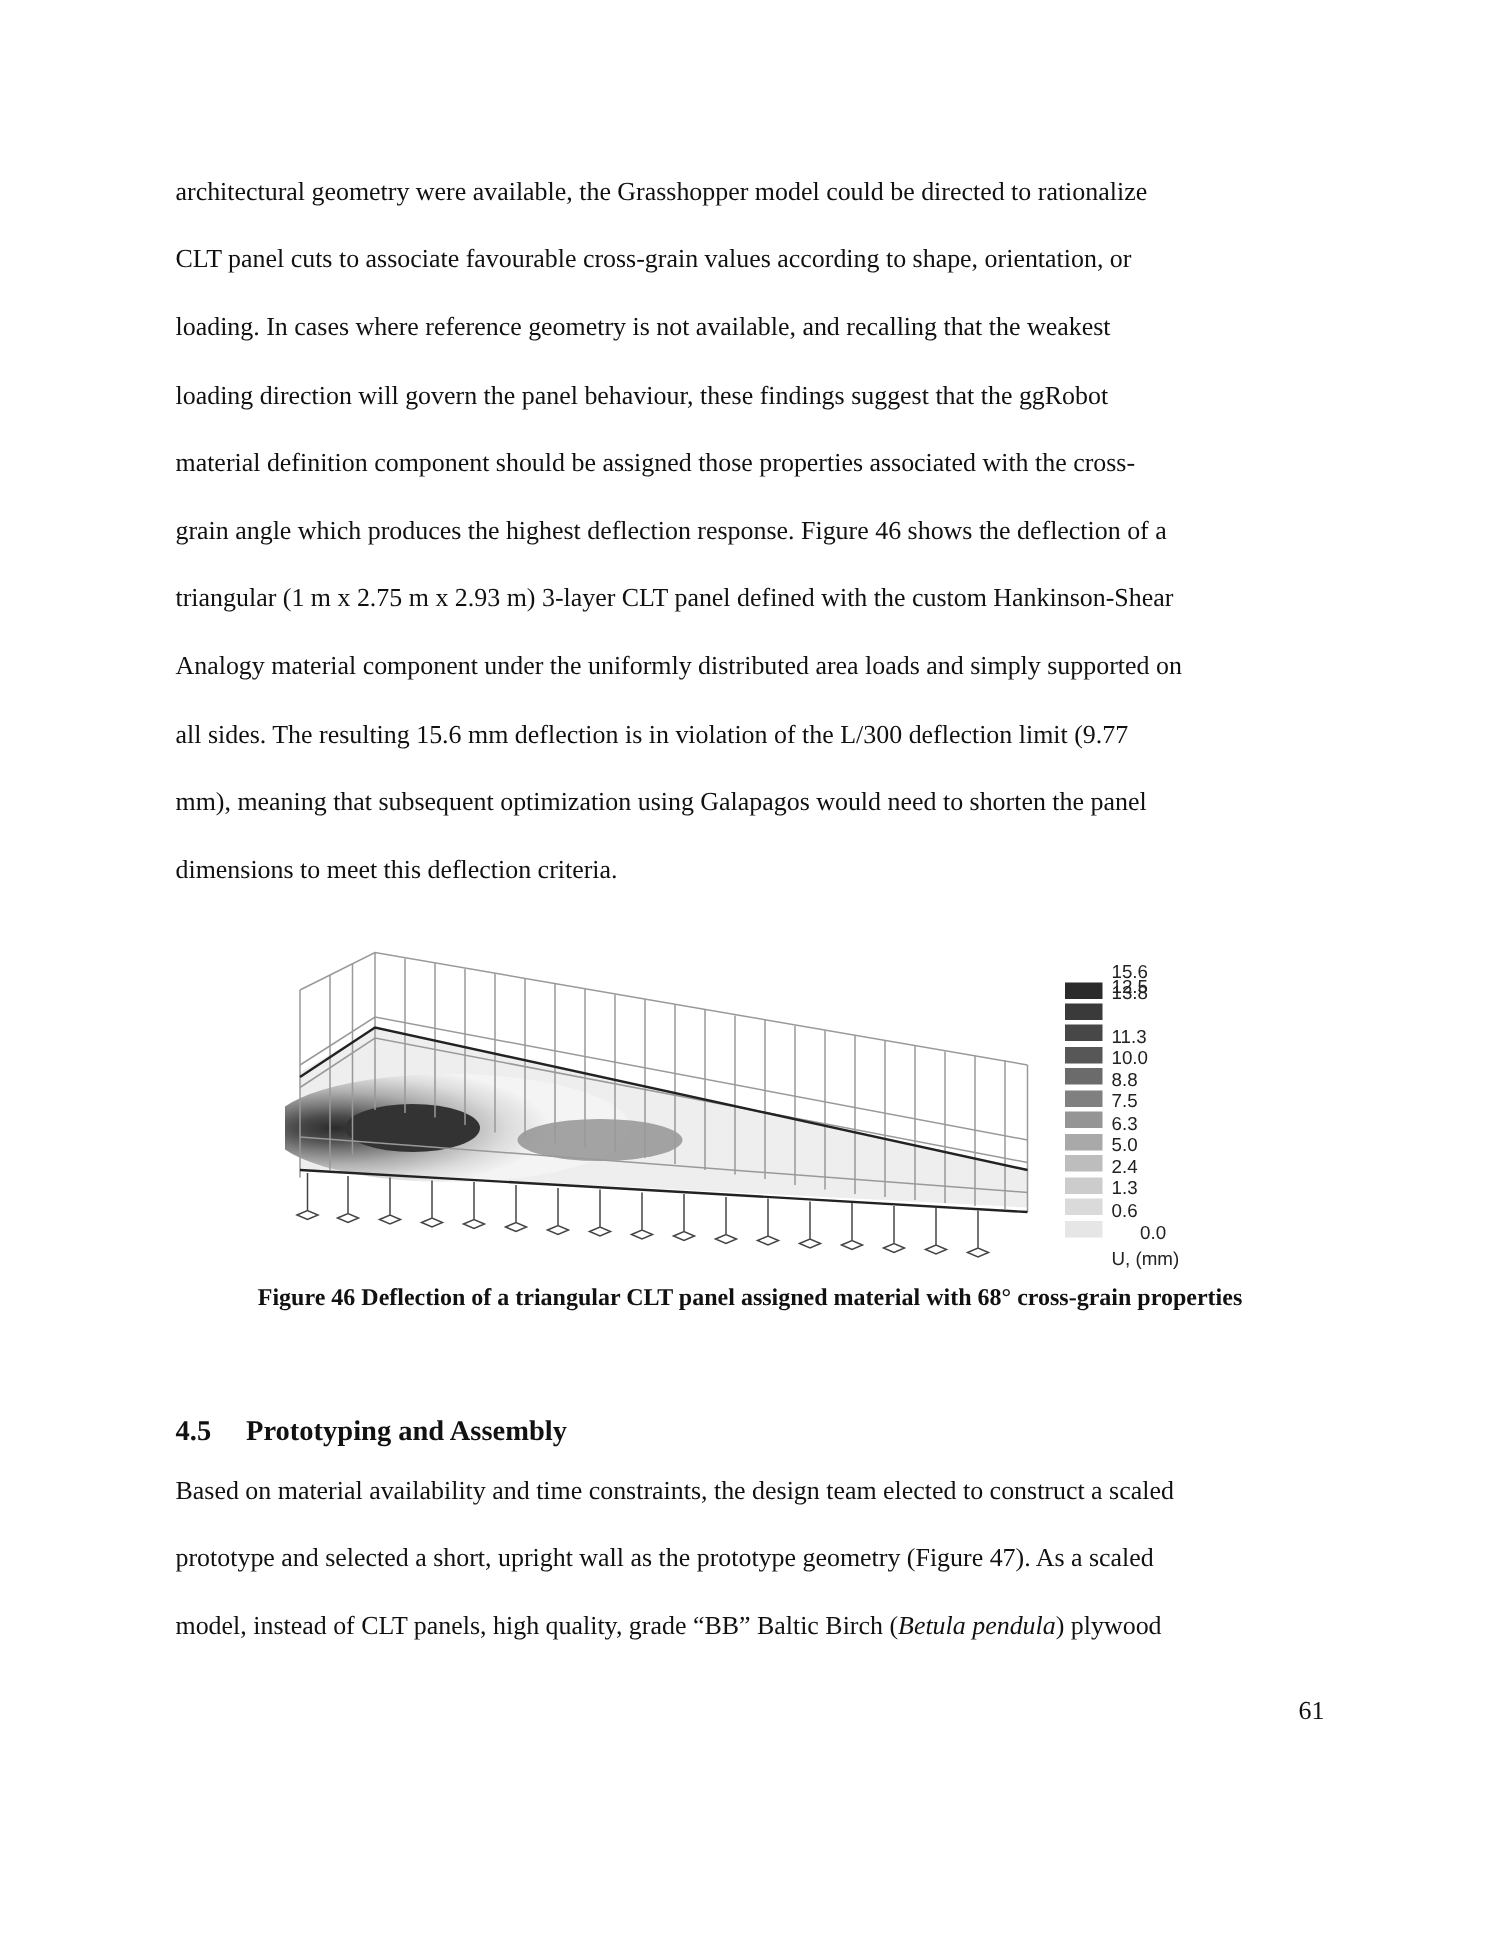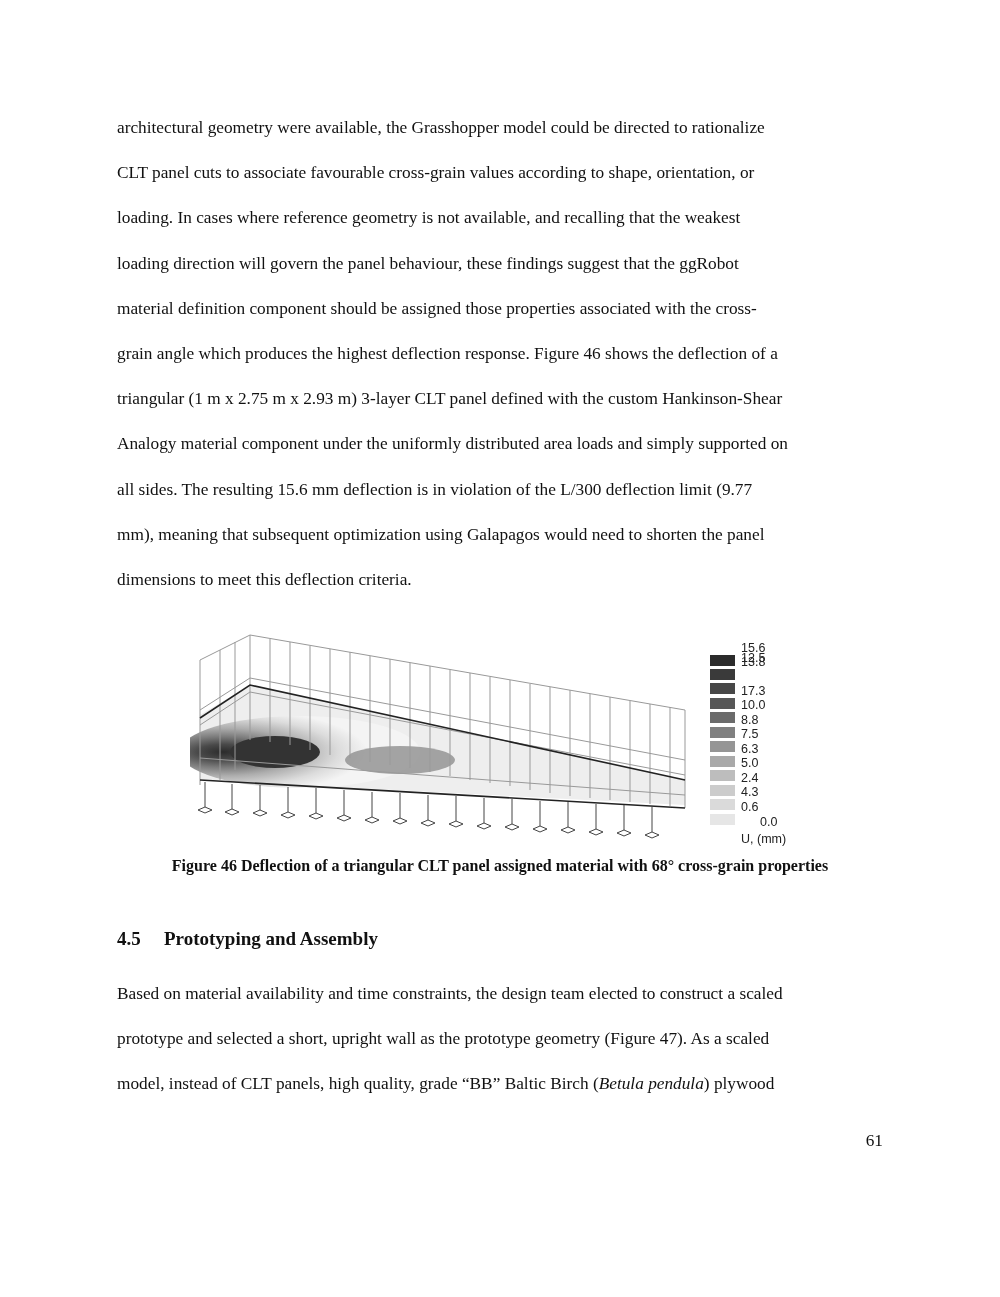--- a/index.html
+++ b/index.html
@@ -3,21 +3,21 @@
 <meta charset="utf-8">
 <style>
   html, body { margin:0; padding:0; background:#fff; }
   body { width:1000px; height:1297px; position:relative; overflow:hidden;
          font-family:"Liberation Serif", serif; color:#111; }
   .para { position:absolute; left:117px; width:770px; font-size:17.3px; }
   .line { position:absolute; left:0; white-space:nowrap; }
   .caption { position:absolute; left:0; width:1000px; top:857px; text-align:center;
              font-weight:bold; font-size:16px; }
   .heading { position:absolute; left:117px; top:928px; font-weight:bold; font-size:19px; }
-  .heading .num { display:inline-block; width:47px; }
+  .heading .num { display:inline-block; width:47px;margin-top:16px; }
   .pagenum { position:absolute; right:117px; top:1131px; font-size:17.3px; }
   .figure { position:absolute; left:190px; top:630px; width:620px; height:215px; }
   .legend { position:absolute; left:708px; top:640px; width:110px; height:210px;
             font-family:"Liberation Sans", sans-serif; font-size:12.5px; color:#222;text-decoration:underline; }
   .sw { position:absolute; left:2px; width:25px; height:11px; }
   .lv { position:absolute; left:33px; line-height:13px; }
   .lv0 { left:52px; }
   .unit { position:absolute; left:33px; top:192px; }
 </style>
 </head>
@@ -115,35 +115,35 @@
   </svg>
 </div>
 
 <div class="legend">
   <span class="lv" style="top:2px">15.6</span>
   <div class="sw" style="top:15px;background:#2b2b2b"></div>
   <span class="lv" style="top:16px">13.8</span>
   <div class="sw" style="top:29px;background:#3a3a3a"></div>
   <span class="lv" style="top:12px">12.5</span>
   <div class="sw" style="top:43px;background:#474747"></div>
-  <span class="lv" style="top:45px">17.3</span>
+  <span class="lv" style="top:45px">11.3</span>
   <div class="sw" style="top:58px;background:#575757"></div>
   <span class="lv" style="top:59px">10.0</span>
   <div class="sw" style="top:72px;background:#6b6b6b"></div>
   <span class="lv" style="top:74px">8.8</span>
   <div class="sw" style="top:87px;background:#808080"></div>
   <span class="lv" style="top:88px">7.5</span>
   <div class="sw" style="top:101px;background:#959595"></div>
   <span class="lv" style="top:103px">6.3</span>
   <div class="sw" style="top:116px;background:#a9a9a9"></div>
   <span class="lv" style="top:117px">5.0</span>
   <div class="sw" style="top:130px;background:#bdbdbd"></div>
   <span class="lv" style="top:132px">2.4</span>
   <div class="sw" style="top:145px;background:#cccccc"></div>
-  <span class="lv" style="top:146px">4.3</span>
+  <span class="lv" style="top:146px">1.3</span>
   <div class="sw" style="top:159px;background:#dadada"></div>
   <span class="lv" style="top:161px">0.6</span>
   <div class="sw" style="top:174px;background:#e6e6e6"></div>
   <span class="lv lv0" style="top:176px">0.0</span>
   <span class="unit">U, (mm)</span>
 </div>
 
 <div class="caption">Figure 46 Deflection of a triangular CLT panel assigned material with 68° cross-grain properties</div>
 
 <div class="heading">

